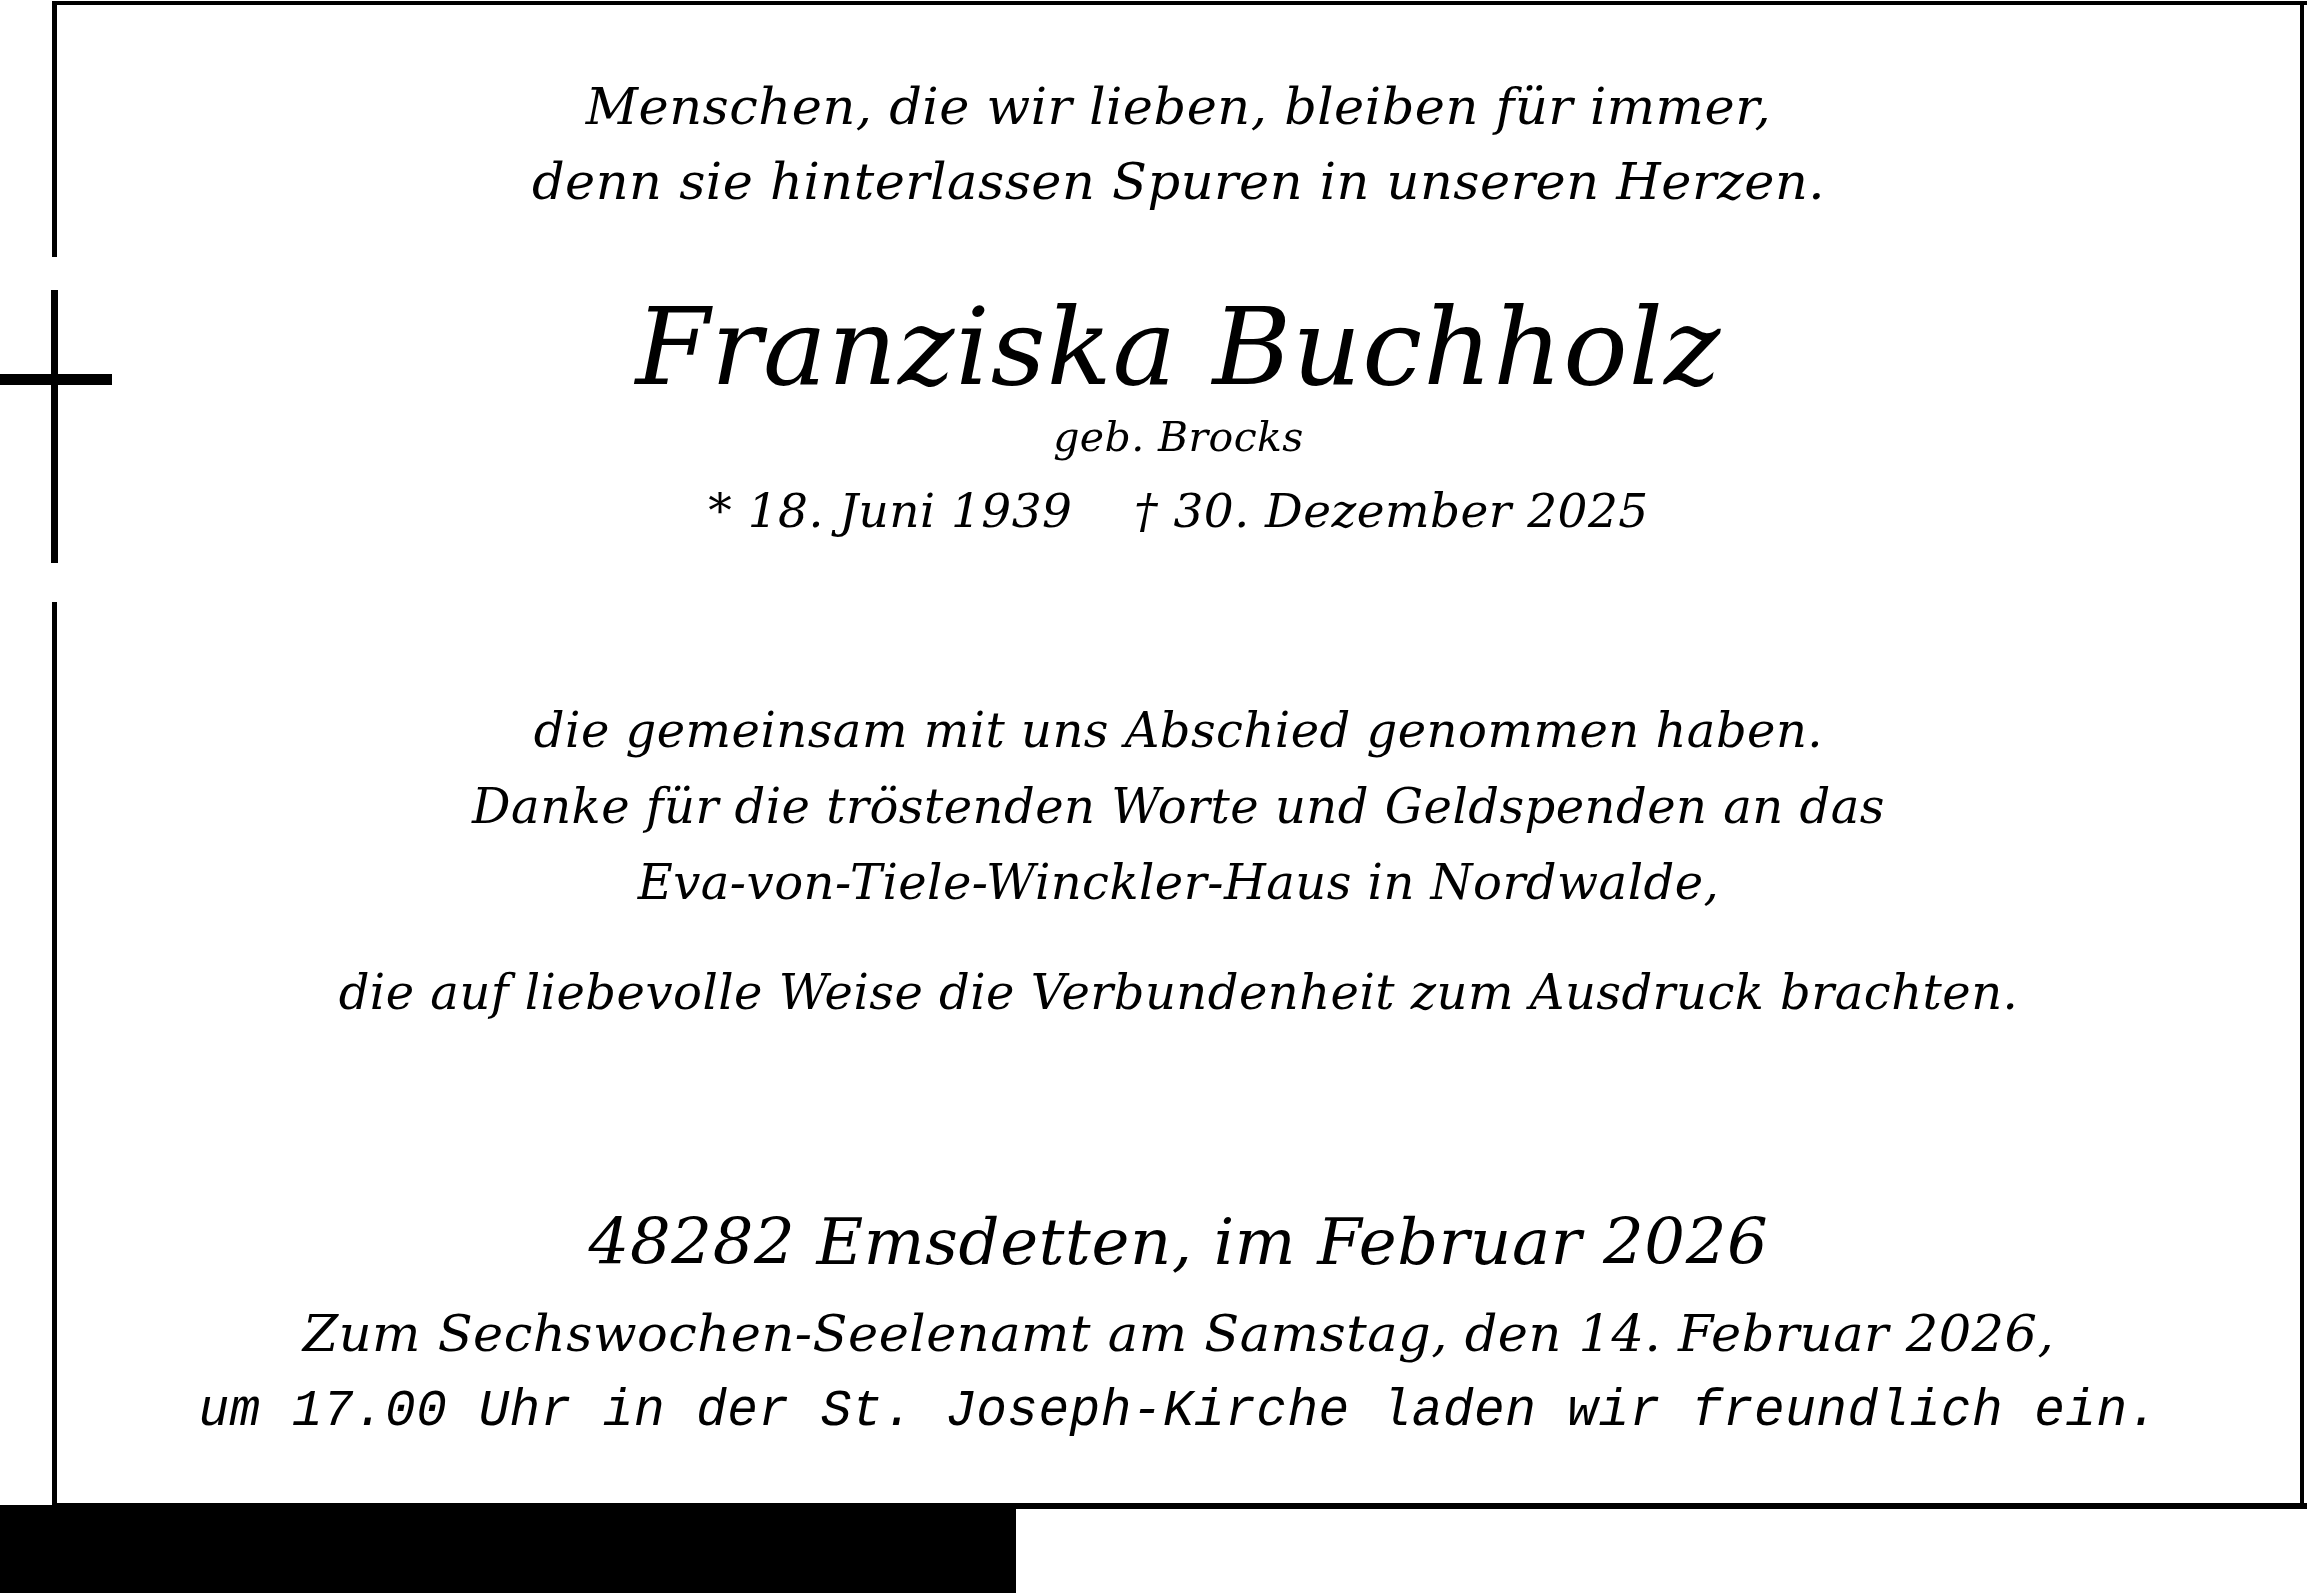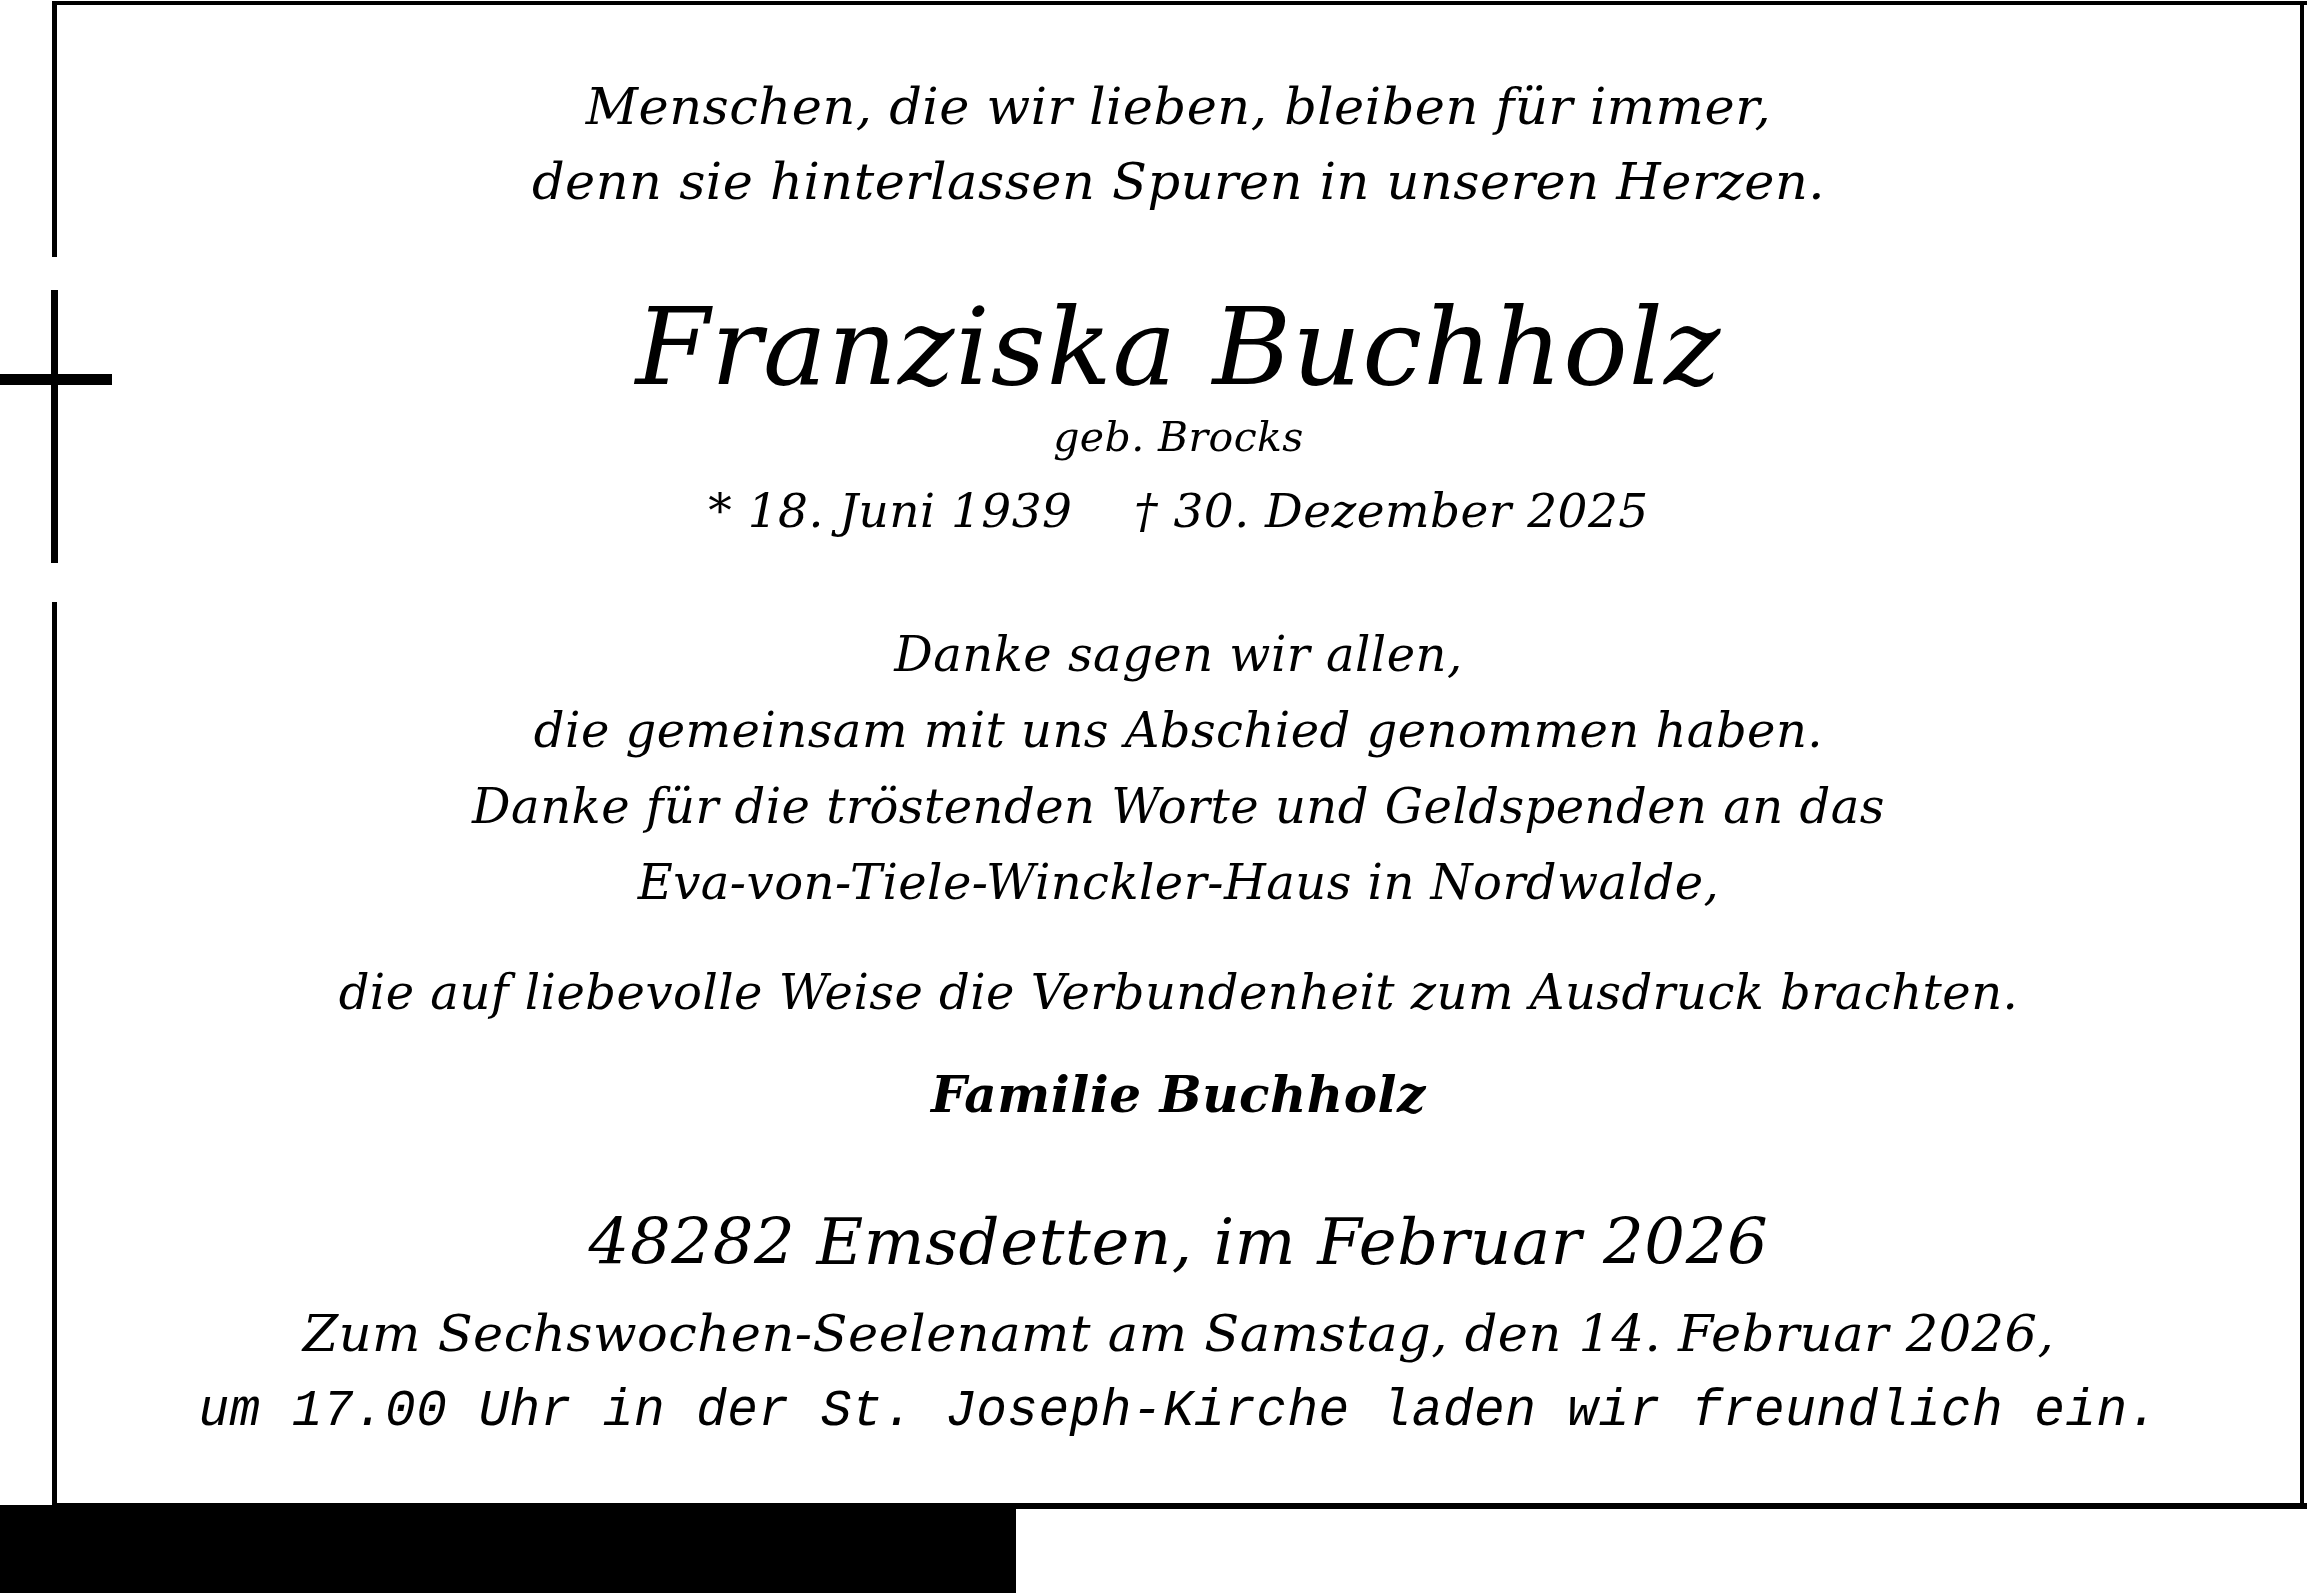--- a/index.html
+++ b/index.html
@@ -96,27 +96,25 @@
     <div class="cross-h"></div>
   </div>
 
   <div class="t t-quote1">Menschen, die wir lieben, bleiben für immer,</div>
   <div class="t t-quote2">denn sie hinterlassen Spuren in unseren Herzen.</div>
 
   <div class="t t-name">Franziska Buchholz</div>
   <div class="t t-geb">geb. Brocks</div>
   <div class="t t-dates">* 18. Juni 1939    † 30. Dezember 2025</div>
 
-  <div class="t t-th1">Danke sagen wir allen,</div>
   <div class="t t-th2">die gemeinsam mit uns Abschied genommen haben.</div>
   <div class="t t-th3">Danke für die tröstenden Worte und Geldspenden an das</div>
   <div class="t t-th4">Eva-von-Tiele-Winckler-Haus in Nordwalde,</div>
   <div class="t t-th5">die auf liebevolle Weise die Verbundenheit zum Ausdruck brachten.</div>
 
-  <div class="t t-family">Familie Buchholz</div>
 
   <div class="t t-city">48282 Emsdetten, im Februar 2026</div>
 
   <div class="t t-inv1">Zum Sechswochen-Seelenamt am Samstag, den 14. Februar 2026,</div>
   <div class="t t-inv2">um 17.00 Uhr in der St. Joseph-Kirche laden wir freundlich ein.</div>
 
   <div class="black-bar"></div>
 
 </div>
 

